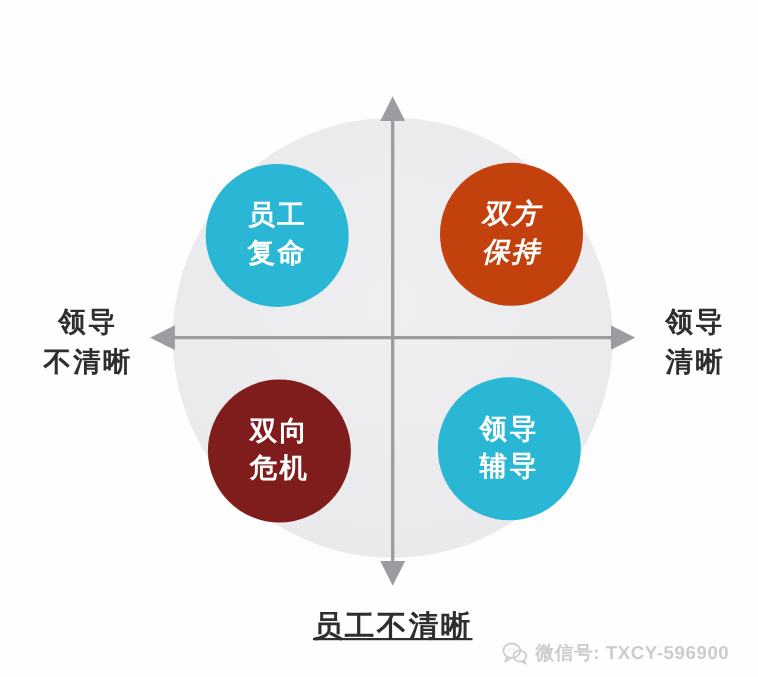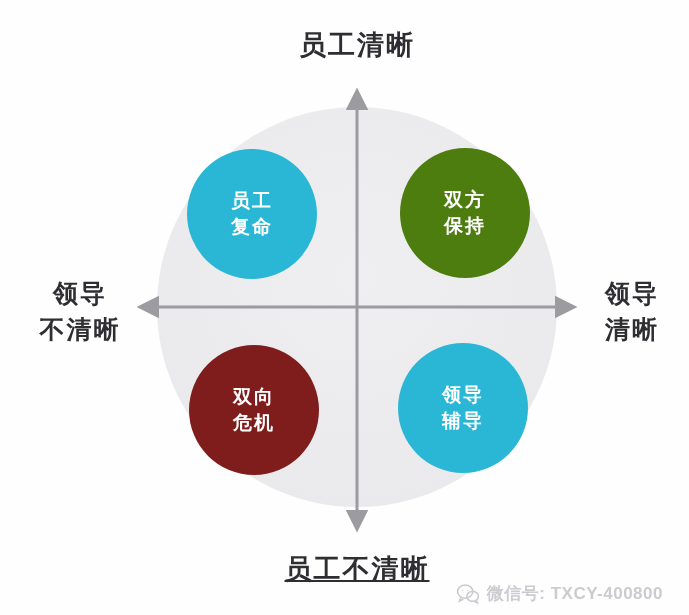--- a/index.html
+++ b/index.html
@@ -32,21 +32,21 @@
   .quad-circle {
     position: absolute;
     width: 130px;
     height: 130px;
     border-radius: 50%;
     display: flex;
     align-items: center;
     justify-content: center;
     text-align: left;
     color: #ffffff;
-    font-size: 19px;
+    font-size: 25px;
     font-weight: 700;
     line-height: 1.35;
     letter-spacing: 2px;
     white-space: pre-line;
   }
   .quad-tl { left: 187px; top: 149px; }
   .quad-tr { left: 400px; top: 148px; }
   .quad-bl { left: 189px; top: 345px; }
   .quad-br { left: 398px; top: 343px; }
   .axis-label {
@@ -93,46 +93,45 @@
       <line x1="357" y1="307" x2="357" y2="92" marker-end="url(#arrow)"></line>
       <line x1="357" y1="307" x2="357" y2="528" marker-end="url(#arrow)"></line>
       <line x1="357" y1="307" x2="141" y2="307" marker-end="url(#arrow)"></line>
       <line x1="357" y1="307" x2="573" y2="307" marker-end="url(#arrow)"></line>
     </g>
   </svg>
 
   <div class="quad-circle quad-tl" style="background-color: rgb(41, 183, 213);">员工
 复命</div>
 
-  <div class="quad-circle quad-tr" style="background-color: #4d7c0f;">双方
+  <div class="quad-circle quad-tr" style="background-color: #c2410c; font-style: italic;">双方
 保持</div>
 
   <div class="quad-circle quad-bl" style="background-color: #7f1d1d;">双向
 危机</div>
 
   <div class="quad-circle quad-br" style="background-color: rgb(41, 183, 213);">领导
 辅导</div>
 
-  <div class="axis-label axis-label-top">员工清晰</div>
 
   <div class="axis-label axis-label-bottom">员工不清晰</div>
 
   <div class="axis-label axis-label-left">领导
 不清晰</div>
 
   <div class="axis-label axis-label-right">领导
 清晰</div>
 
   <div class="watermark">
     <span>
       <svg width="24" height="22" viewBox="0 0 24 22" fill="none" stroke="#cbcbd0" stroke-width="1.6">
         <ellipse cx="9.2" cy="8.6" rx="7.6" ry="6.6"></ellipse>
         <path d="M4.8 14.4 L3.6 18 L7.4 16"></path>
         <ellipse cx="16.6" cy="13.4" rx="5.8" ry="5.0"></ellipse>
         <path d="M20.4 17.4 L21.4 20 L18.4 18.6"></path>
         <circle cx="6.8" cy="7.6" r="0.7" fill="#cbcbd0" stroke="none"></circle>
         <circle cx="11.6" cy="7.6" r="0.7" fill="#cbcbd0" stroke="none"></circle>
       </svg>
     </span>
-    <span>微信号: TXCY-400800</span>
+    <span>微信号: TXCY-596900</span>
   </div>
 
 </div>
 
 </body></html>

